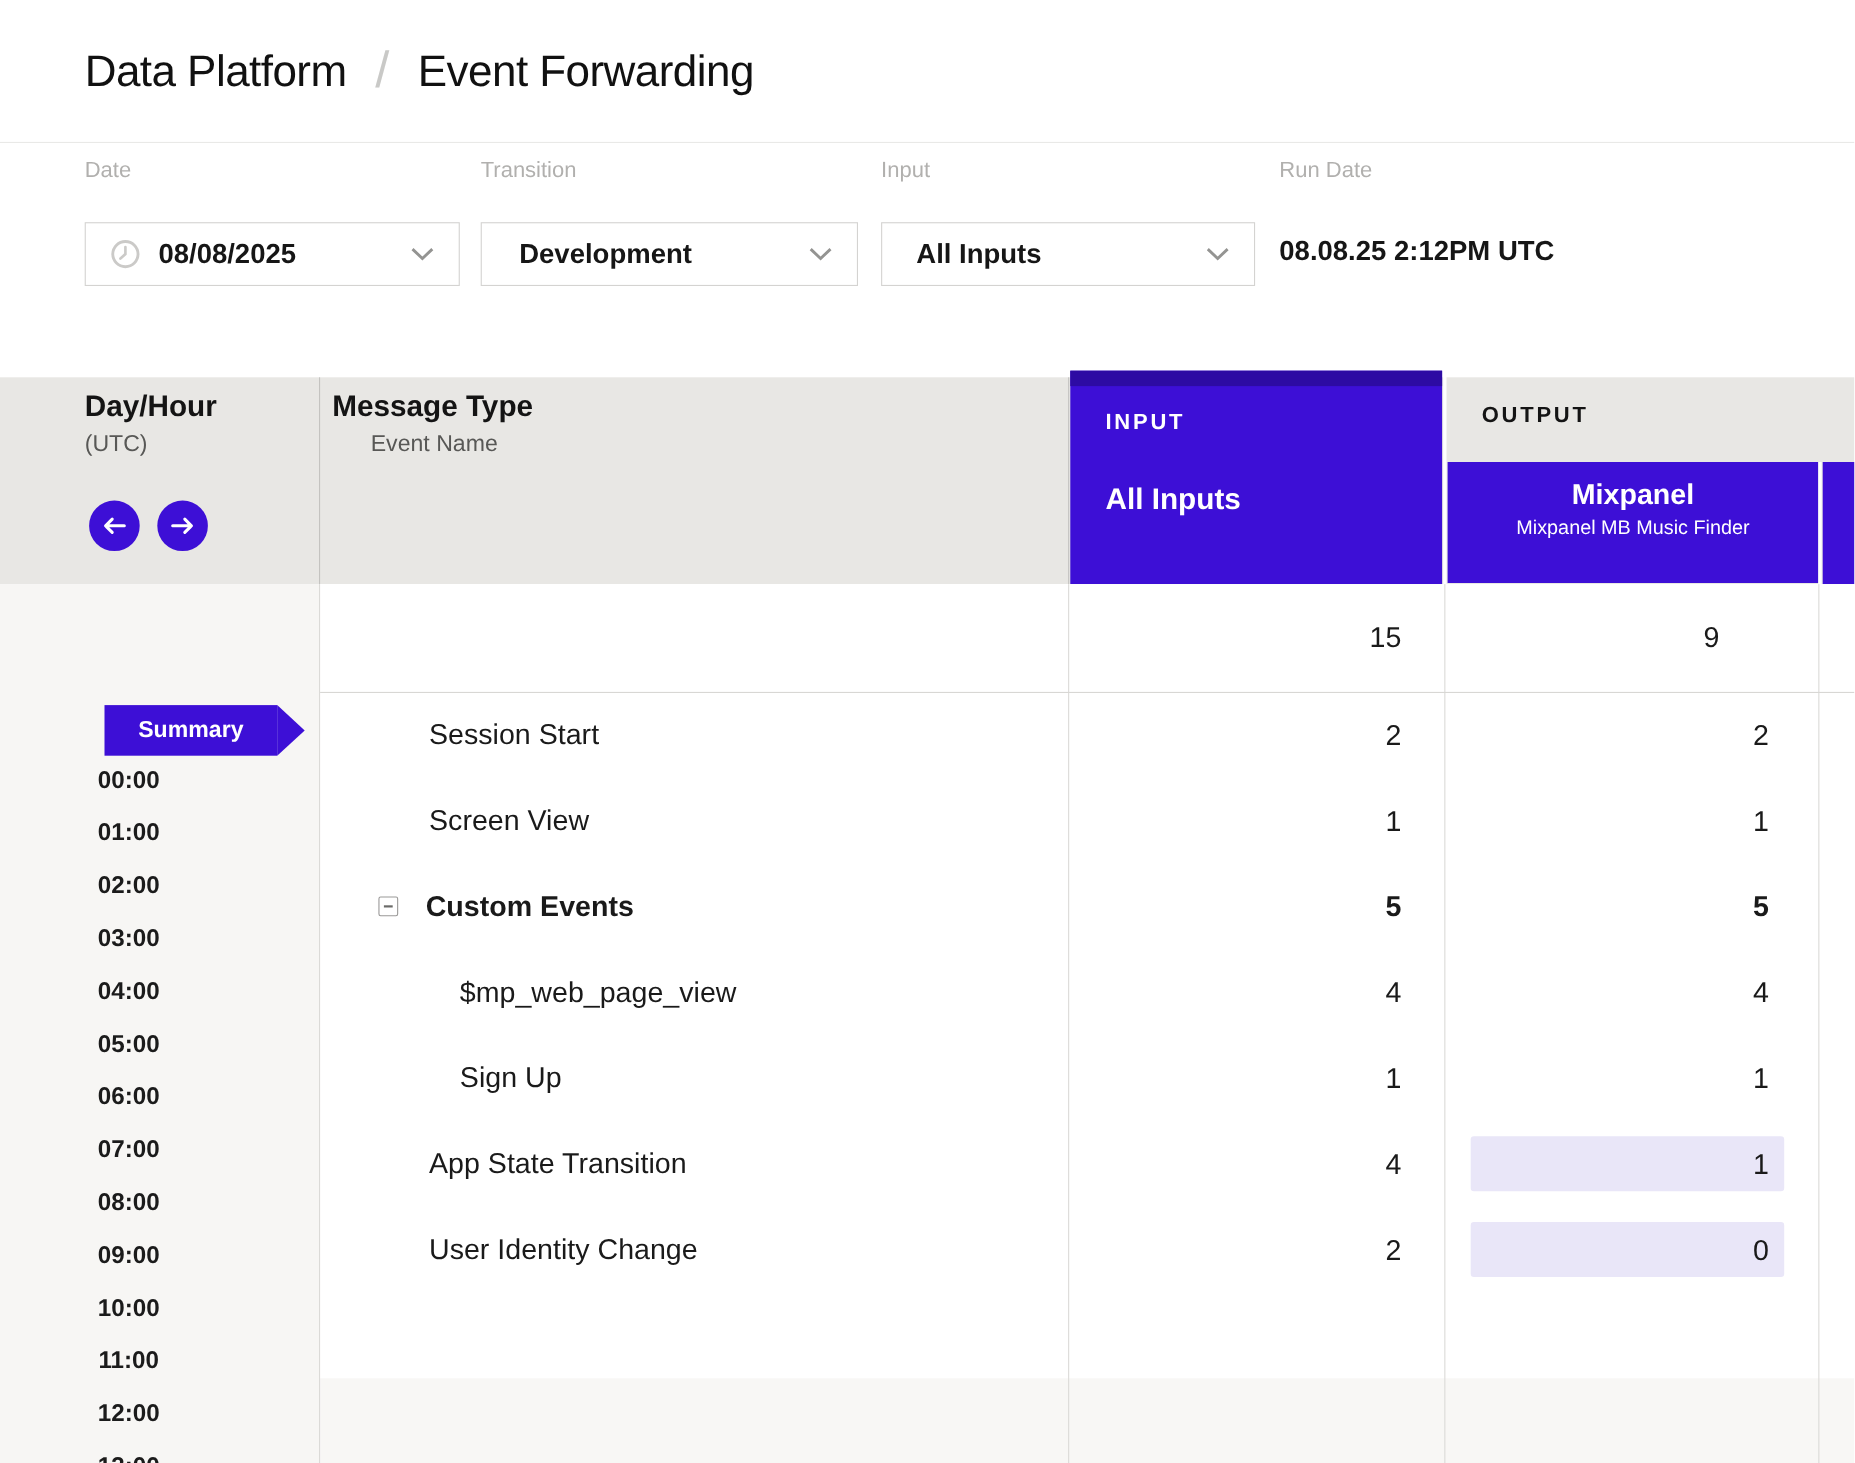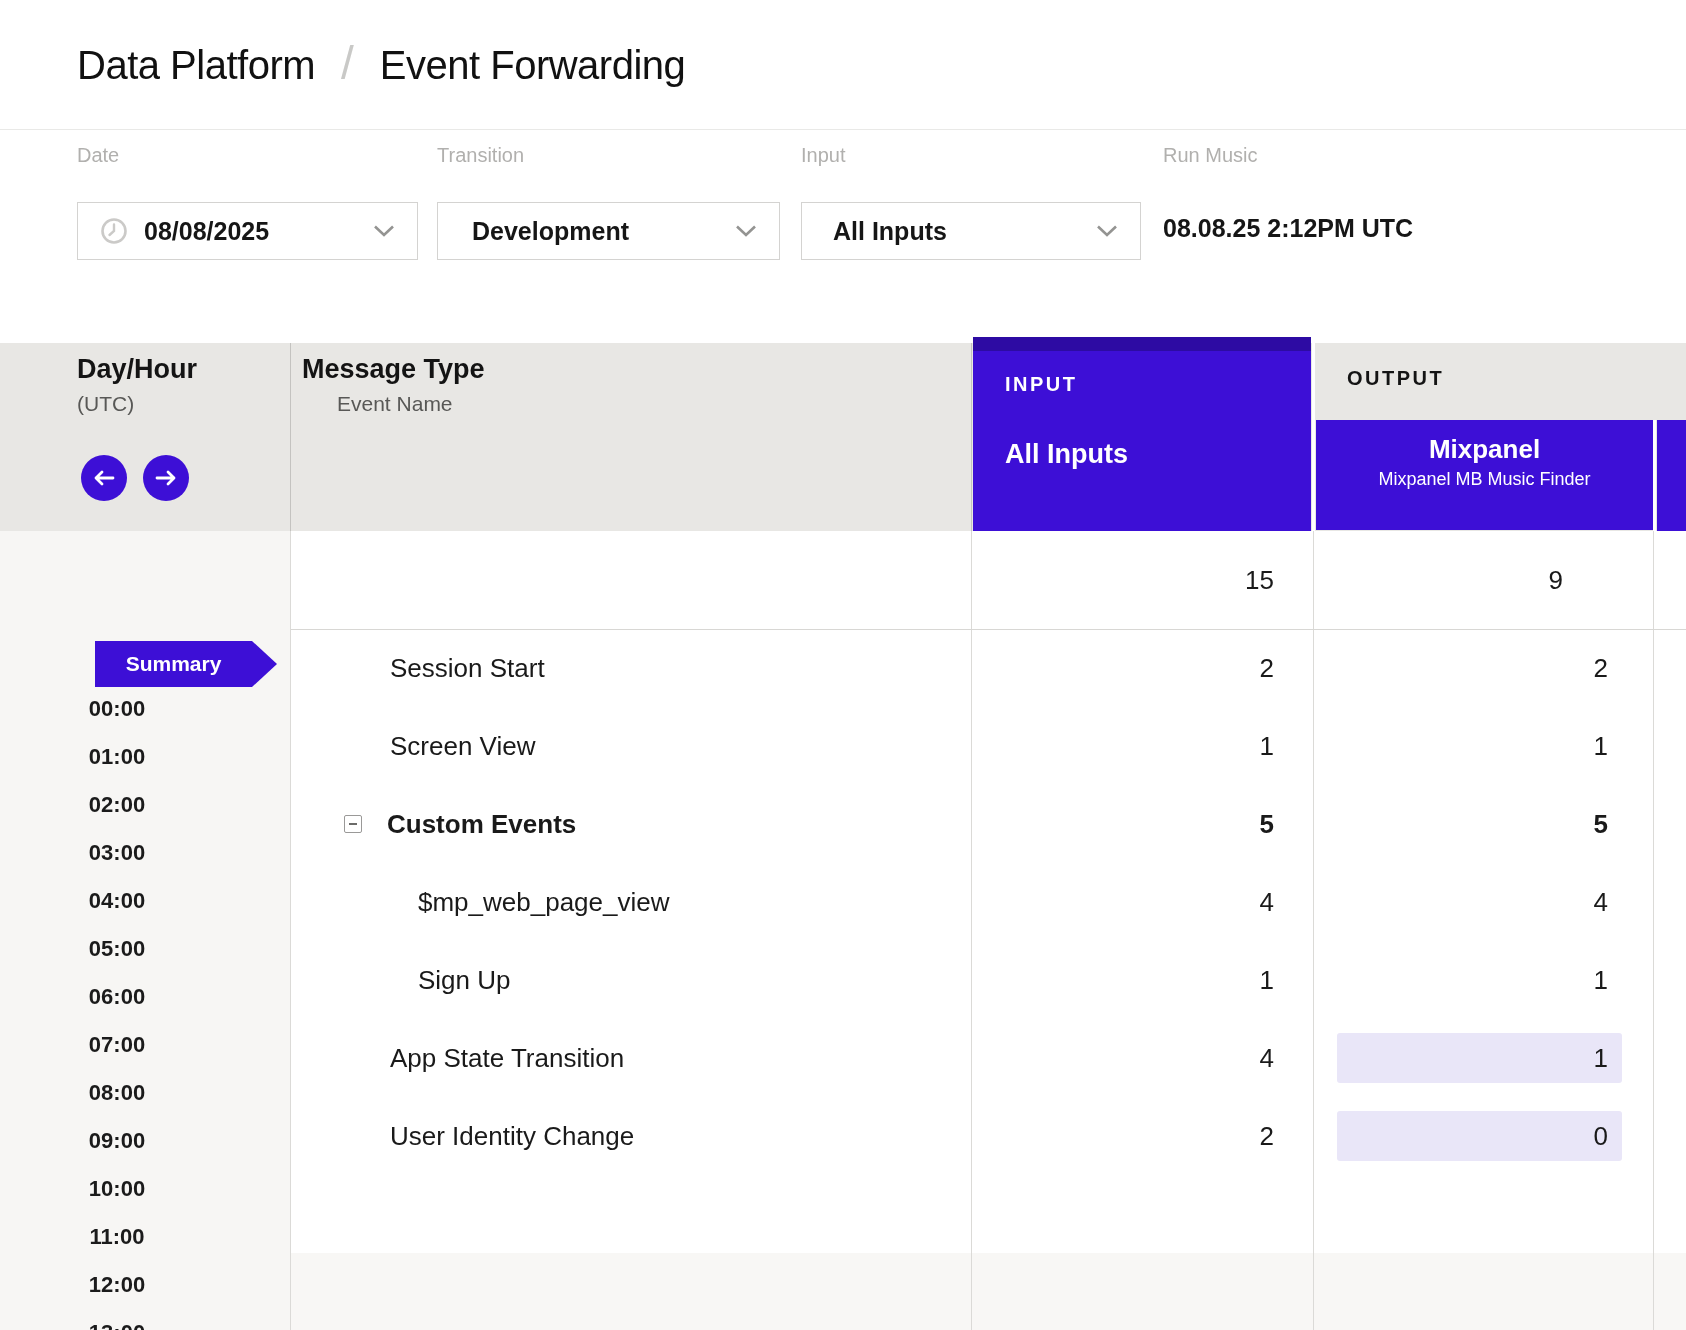--- a/index.html
+++ b/index.html
@@ -83,21 +83,21 @@
       <span class="crumb">Data Platform</span>
       <span class="crumb-sep">/</span>
       <span class="crumb">Event Forwarding</span>
     </div>
   </div>
 
   <div class="filters">
     <span class="f-label" style="left:77px">Date</span>
     <span class="f-label" style="left:437px">Transition</span>
     <span class="f-label" style="left:801px">Input</span>
-    <span class="f-label" style="left:1163px">Run Music</span>
+    <span class="f-label" style="left:1163px">Run Date</span>
 
     <div class="f-box" style="left:77px;width:341px;padding-left:22px;">
       <span style="margin-right:16px;">
         <svg width="28" height="28" viewBox="0 0 28 28">
             <circle cx="14" cy="14" r="11.5" fill="none" stroke="#cbcac8" stroke-width="2.6"></circle>
             <path d="M14 7.5 V14 L9.5 18" fill="none" stroke="#cbcac8" stroke-width="2.4" stroke-linecap="round"></path>
           </svg>
       </span>
       <span class="f-val">08/08/2025</span>
       <span class="chev">

